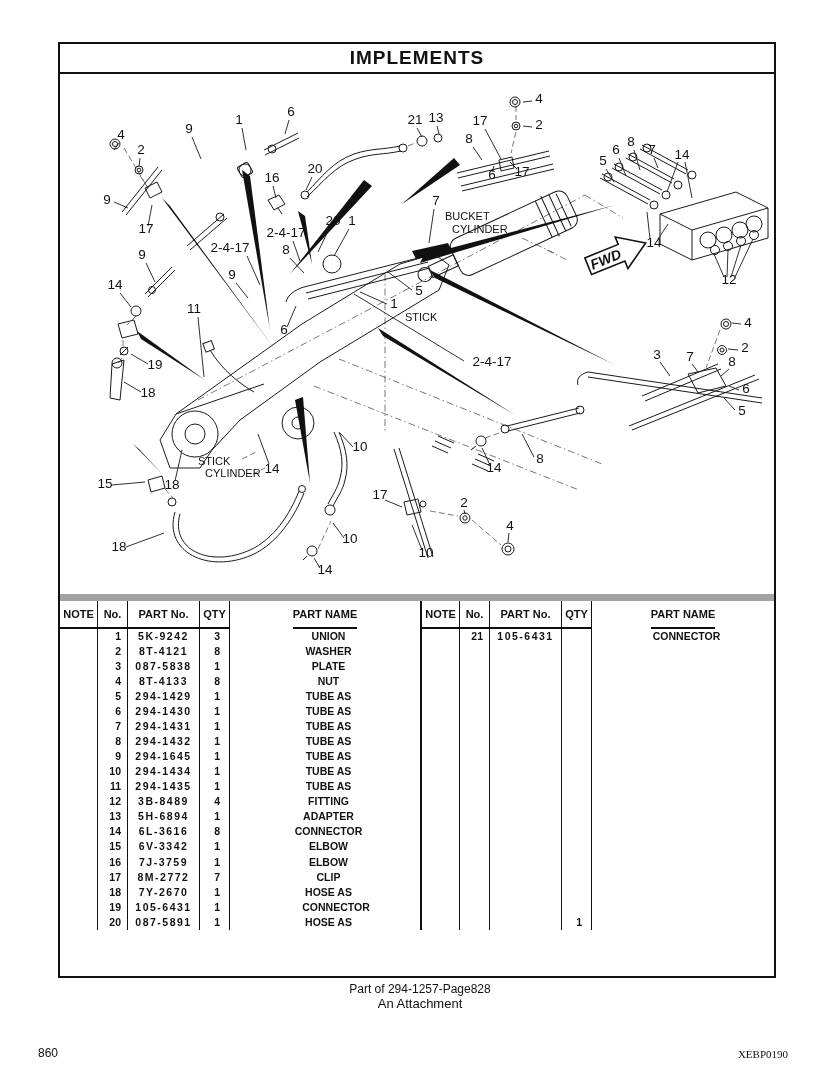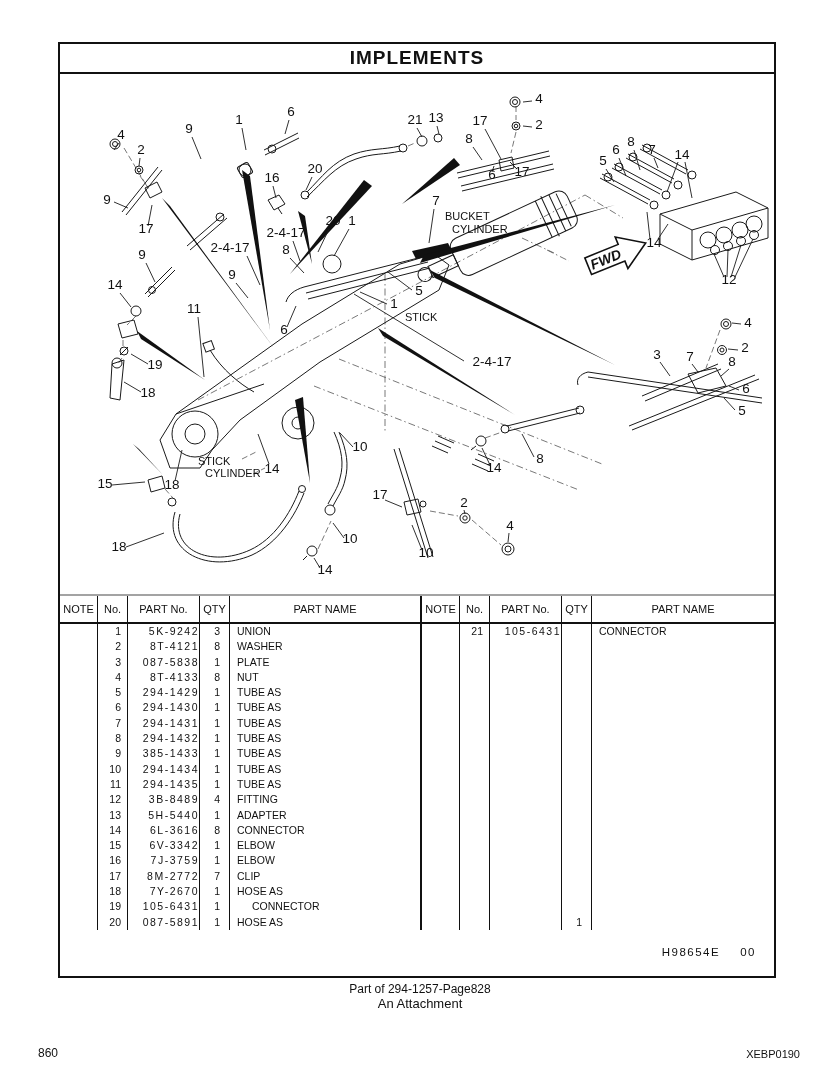--- a/index.html
+++ b/index.html
@@ -3,44 +3,44 @@
 <meta charset="utf-8">
 <style>
   html,body{margin:0;padding:0;background:#fff;}
   body{width:840px;height:1089px;font-family:"Liberation Sans",sans-serif;color:#111;}
   .page{position:relative;width:840px;height:1089px;background:#fff;overflow:hidden;}
   .frame{position:absolute;left:58px;top:42px;width:718px;height:936px;border:2px solid #111;box-sizing:border-box;background:#fff;}
   .title-bar{height:30px;border-bottom:2px solid #111;display:flex;align-items:center;justify-content:center;
              font-size:19px;font-weight:600;letter-spacing:1px;box-sizing:border-box;}
   .diagram{width:714px;height:520px;position:relative;}
   .diagram svg{width:100%;height:100%;display:block;}
-  .tables-row{width:714px;height:336px;border-top:2px solid #a3a3a3;display:flex;box-sizing:border-box;}
+  .tables-row{width:714px;height:336px;border-top:7px solid #a3a3a3;display:flex;box-sizing:border-box;font-weight:bold;}
   .parts-table{display:flex;height:100%;box-sizing:border-box;}
   .parts-table.left{width:362px;border-right:2px solid #111;}
   .parts-table.right{flex:1;}
   .col{display:flex;flex-direction:column;border-right:1px solid #111;box-sizing:border-box;}
-  .col:last-child{border-right:none;}
+  .col:last-child{border-right:none;align-items:center;}
   .col-note{width:38px;}.col-no{width:30px;}.col-part_no{width:72px;}.col-qty{width:30px;justify-content:space-between;}.col-name{flex:1;}
   .cell{height:15.3px;font-size:10.5px;line-height:15.3px;white-space:pre;overflow:hidden;}
   .cell.head{height:28px;line-height:26px;border-bottom:2px solid #111;text-align:center!important;
              font-size:11px;letter-spacing:0!important;padding:0!important;box-sizing:border-box;}
   .col-no .cell{text-align:right;padding-right:6px;box-sizing:border-box;}
-  .col-part_no .cell{text-align:right;letter-spacing:1.5px;}
+  .col-part_no .cell{text-align:center;letter-spacing:1.5px;}
   .col-qty .cell{text-align:right;padding-right:9px;box-sizing:border-box;}
   .col-name .cell{text-align:left;padding-left:7px;box-sizing:border-box;}
   .col-name .cell.indent{padding-left:22px;}
   .code-band{position:relative;height:44px;}
   .code-band .code{position:absolute;right:18px;top:16px;font-size:11.5px;letter-spacing:1.5px;}
   .code-band .rev{margin-left:20px;}
   .caption{position:absolute;left:0;top:981px;width:840px;text-align:center;}
   .cap-title{font-size:17px;font-weight:bold;white-space:pre;letter-spacing:0.5px;}
   .cap-sub{font-size:12px;margin-top:1px;}
   .cap-att{font-size:13px;margin-top:0px;}
   .pageno{position:absolute;left:38px;top:1046px;font-size:12px;}
-  .code-right{position:absolute;right:40px;top:1048px;font-size:11px;}
+  .code-right{position:absolute;right:52px;top:1048px;font-size:11px;font-family:Liberation Serif, serif;}
   
   .s{fill:none;stroke:#1a1a1a;stroke-width:1;}
   .dd{fill:none;stroke:#555;stroke-width:0.8;stroke-dasharray:7 3 1.5 3;}
   .dl{fill:none;stroke:#555;stroke-width:0.8;stroke-dasharray:6 3;}
   .wedge{fill:#111;stroke:none;}
   .leader{stroke:#1a1a1a;stroke-width:0.9;fill:none;}
   .co{font-size:13.5px;text-anchor:middle;fill:#111;font-family:"Liberation Sans",sans-serif;}
   .dlabel{font-size:11px;fill:#111;font-family:"Liberation Sans",sans-serif;}
   .fwdA{fill:#fff;stroke:#111;stroke-width:1.6;}
   .fwd-text{font-style:italic;font-weight:bold;font-size:14px;fill:#111;font-family:"Liberation Sans",sans-serif;}
@@ -424,25 +424,25 @@
           <div class="col col-part_no">
             <div class="cell head">PART No.</div>
             <div class="cell">5K-9242</div>
             <div class="cell">8T-4121</div>
             <div class="cell">087-5838</div>
             <div class="cell">8T-4133</div>
             <div class="cell">294-1429</div>
             <div class="cell">294-1430</div>
             <div class="cell">294-1431</div>
             <div class="cell">294-1432</div>
-            <div class="cell">385-1433</div>
+            <div class="cell">294-1645</div>
             <div class="cell">294-1434</div>
             <div class="cell">294-1435</div>
             <div class="cell">3B-8489</div>
-            <div class="cell">5H-5440</div>
+            <div class="cell">5H-6894</div>
             <div class="cell">6L-3616</div>
             <div class="cell">6V-3342</div>
             <div class="cell">7J-3759</div>
             <div class="cell">8M-2772</div>
             <div class="cell">7Y-2670</div>
             <div class="cell">105-6431</div>
             <div class="cell">087-5891</div>
           </div>
           <div class="col col-qty">
             <div class="cell head">QTY</div>
@@ -508,25 +508,20 @@
             <div class="cell head">QTY</div>
             <div class="cell">1</div>
           </div>
           <div class="col col-name">
             <div class="cell head">PART NAME</div>
             <div class="cell">CONNECTOR</div>
           </div>
         </div>
     </div>
 
-    <div class="code-band">
-      <div class="code">
-        <span>H98654E</span><span class="rev">00</span>
-      </div>
-    </div>
   </div>
 
   <div class="caption">
     <div class="cap-sub">Part of 294-1257-Page828</div>
     <div class="cap-att">An Attachment</div>
   </div>
 
   <div class="pageno">860</div>
   <div class="code-right">XEBP0190</div>
 </div>

